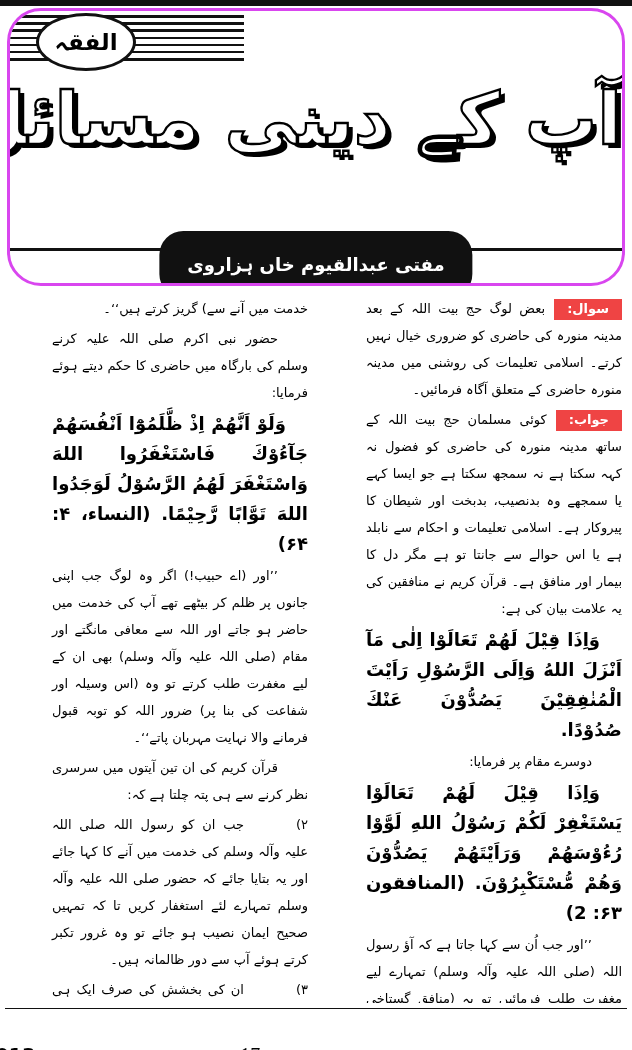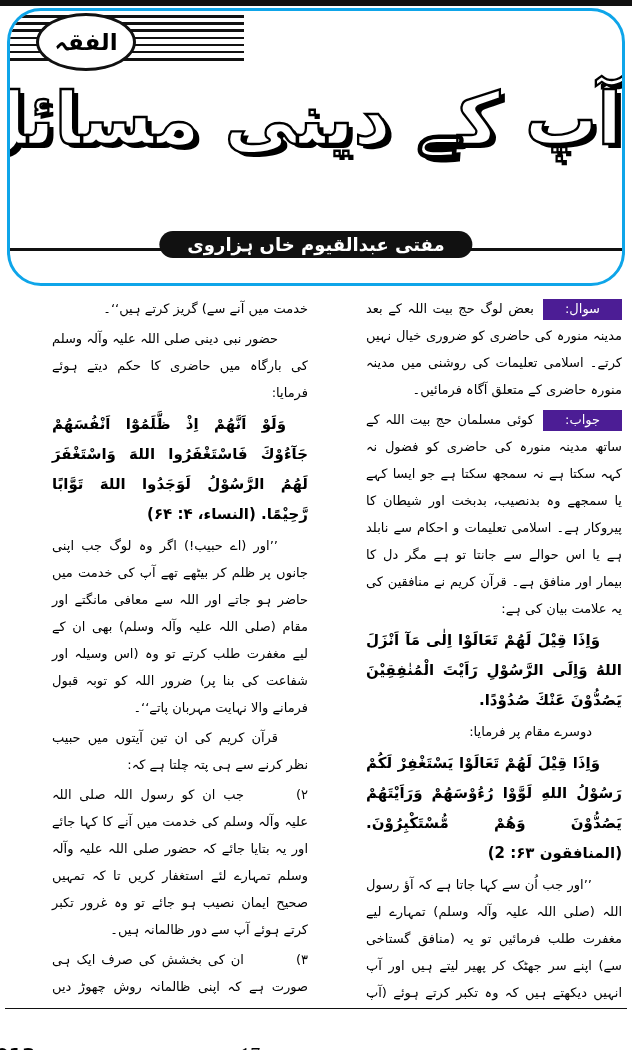--- a/index.html
+++ b/index.html
@@ -6,21 +6,21 @@
   .page{
     width:632px;height:1050px;margin:0 auto;position:relative;overflow:hidden;
     background:#ffffff;color:#000;direction:rtl;
     font-family:"DejaVu Sans",sans-serif;
   }
   
   .topbar{height:6px;background:#111;}
   
   .header{
     position:relative;margin:2px 7px 0;height:272px;
-    border:3px solid #0ea5e9;border-radius:34px;
+    border:3px solid #d946ef;border-radius:34px;
     background:#fff;overflow:hidden;
   }
   .deco-lines{
     position:absolute;top:4px;left:-4px;width:238px;height:50px;
     background:repeating-linear-gradient(to bottom,#111 0 2.5px,transparent 2.5px 7.2px);
   }
   .fiqh-badge{
     position:absolute;top:2px;left:26px;width:94px;height:52px;
     background:#fff;border:3.5px solid #111;border-radius:50%;
     display:flex;align-items:center;justify-content:center;
@@ -28,29 +28,29 @@
   }
   .title{
     margin-top:66px;text-align:center;
     font-size:72px;font-weight:bold;letter-spacing:1px;white-space:nowrap;
     color:#fff;-webkit-text-stroke:2.3px #000;
     text-shadow:5px 4px 0 #000;
   }
   .author-line{position:absolute;left:0;right:0;bottom:32px;border-top:3.5px solid #111;}
   .author-pill{
     position:absolute;top:-20px;left:50%;transform:translateX(-50%);
-    background:#111;color:#fff;border-radius:24px;padding:3px 28px;
+    background:#111;color:#fff;border-radius:24px;padding:23px 28px;
     font-size:18px;font-weight:bold;white-space:nowrap;
   }
   
   .columns{display:flex;gap:16px;margin:9px 10px 0;height:708px;overflow:hidden;}
   .col{flex:1;min-width:0;font-size:13px;line-height:27px;text-align:justify;margin-left:42px;}
   .col p{margin:0 0 3px;}
-  .qlabel{background:#4c1d95;color:#fff;font-weight:normal;padding:1px 22px 2px;margin-left:9px;display:inline-block;line-height:1.4;}
-  .arabic{font-weight:bold;font-size:15px;line-height:30px;text-indent:22px;}
+  .qlabel{background:#ef4444;color:#fff;font-weight:bold;padding:1px 13px 2px;margin-left:9px;display:inline-block;line-height:1.4;}
+  .arabic{font-weight:bold;font-size:18px;line-height:30px;text-indent:22px;}
   .indent{text-indent:30px;}
   .num{margin-left:52px;}
   
   .footline{margin:5px 5px 0;border-top:1.5px solid #111;}
   .footer{display:flex;align-items:center;justify-content:space-between;padding:12px 12px 0;}
   .frule{height:3.5px;background:#333;width:148px;flex:0 0 auto;}
   .fmag{font-size:17px;font-weight:bold;white-space:nowrap;margin-top:48px;}
   .fpage{font-size:20px;direction:ltr;font-family:Liberation Serif, serif;}
   .fdate{font-size:19px;font-weight:bold;white-space:nowrap;}
 </style>
@@ -78,24 +78,24 @@
       <p><span class="qlabel">سوال:</span><span>بعض لوگ حج بیت اللہ کے بعد مدینہ منورہ کی حاضری کو ضروری خیال نہیں کرتے۔ اسلامی تعلیمات کی روشنی میں مدینہ منورہ حاضری کے متعلق آگاہ فرمائیں۔</span></p>
       <p><span class="qlabel">جواب:</span><span>کوئی مسلمان حج بیت اللہ کے ساتھ مدینہ منورہ کی حاضری کو فضول نہ کہہ سکتا ہے نہ سمجھ سکتا ہے جو ایسا کہے یا سمجھے وہ بدنصیب، بدبخت اور شیطان کا پیروکار ہے۔ اسلامی تعلیمات و احکام سے نابلد ہے یا اس حوالے سے جانتا تو ہے مگر دل کا بیمار اور منافق ہے۔ قرآن کریم نے منافقین کی یہ علامت بیان کی ہے:</span></p>
       <p class="arabic">وَاِذَا قِيْلَ لَهُمْ تَعَالَوْا اِلٰى مَآ اَنْزَلَ اللهُ وَاِلَى الرَّسُوْلِ رَاَيْتَ الْمُنٰفِقِيْنَ يَصُدُّوْنَ عَنْكَ صُدُوْدًا.</p>
       <p class="indent">دوسرے مقام پر فرمایا:</p>
       <p class="arabic">وَاِذَا قِيْلَ لَهُمْ تَعَالَوْا يَسْتَغْفِرْ لَكُمْ رَسُوْلُ اللهِ لَوَّوْا رُءُوْسَهُمْ وَرَاَيْتَهُمْ يَصُدُّوْنَ وَهُمْ مُّسْتَكْبِرُوْنَ. (المنافقون ۶۳: 2)</p>
       <p class="indent">’’اور جب اُن سے کہا جاتا ہے کہ آؤ رسول اللہ (صلی اللہ علیہ وآلہ وسلم) تمہارے لیے مغفرت طلب فرمائیں تو یہ (منافق گستاخی سے) اپنے سر جھٹک کر پھیر لیتے ہیں اور آپ انہیں دیکھتے ہیں کہ وہ تکبر کرتے ہوئے (آپ کی</p>
     </div>
 
     <div class="col">
       <p>خدمت میں آنے سے) گریز کرتے ہیں‘‘۔</p>
-      <p class="indent">حضور نبی دینی صلی اللہ علیہ وآلہ وسلم کی بارگاہ میں حاضری کا حکم دیتے ہوئے فرمایا:</p>
+      <p class="indent">حضور نبی اکرم صلی اللہ علیہ کرنے وسلم کی بارگاہ میں حاضری کا حکم دیتے ہوئے فرمایا:</p>
       <p class="arabic">وَلَوْ اَنَّهُمْ اِذْ ظَّلَمُوْٓا اَنْفُسَهُمْ جَآءُوْكَ فَاسْتَغْفَرُوا اللهَ وَاسْتَغْفَرَ لَهُمُ الرَّسُوْلُ لَوَجَدُوا اللهَ تَوَّابًا رَّحِيْمًا. (النساء، ۴: ۶۴)</p>
       <p class="indent">’’اور (اے حبیب!) اگر وہ لوگ جب اپنی جانوں پر ظلم کر بیٹھے تھے آپ کی خدمت میں حاضر ہو جاتے اور اللہ سے معافی مانگتے اور مقام (صلی اللہ علیہ وآلہ وسلم) بھی ان کے لیے مغفرت طلب کرتے تو وہ (اس وسیلہ اور شفاعت کی بنا پر) ضرور اللہ کو توبہ قبول فرمانے والا نہایت مہربان پاتے‘‘۔</p>
-      <p class="indent">قرآن کریم کی ان تین آیتوں میں حبیب نظر کرنے سے ہی پتہ چلتا ہے کہ:</p>
+      <p class="indent">قرآن کریم کی ان تین آیتوں میں سرسری نظر کرنے سے ہی پتہ چلتا ہے کہ:</p>
       <p><span class="num">۲)</span><span>جب ان کو رسول اللہ صلی اللہ علیہ وآلہ وسلم کی خدمت میں آنے کا کہا جائے اور یہ بتایا جائے کہ حضور صلی اللہ علیہ وآلہ وسلم تمہارے لئے استغفار کریں تا کہ تمہیں صحیح ایمان نصیب ہو جائے تو وہ غرور تکبر کرتے ہوئے آپ سے دور ظالمانہ ہیں۔</span></p>
       <p><span class="num">۳)</span><span>ان کی بخشش کی صرف ایک ہی صورت ہے کہ اپنی ظالمانہ روش چھوڑ دیں سرکار کی خدمت میں حاضر ہو کر اللہ سے بخشش کی دعا کریں پھر رسول اللہ صلی اللہ علیہ وآلہ وسلم بھی ان</span></p>
     </div>
 
   </div>
 
   <div class="footline"></div>
 
   <div class="footer">
     <span class="fmag">ماہانہ منہاج القرآن لاہور</span>

